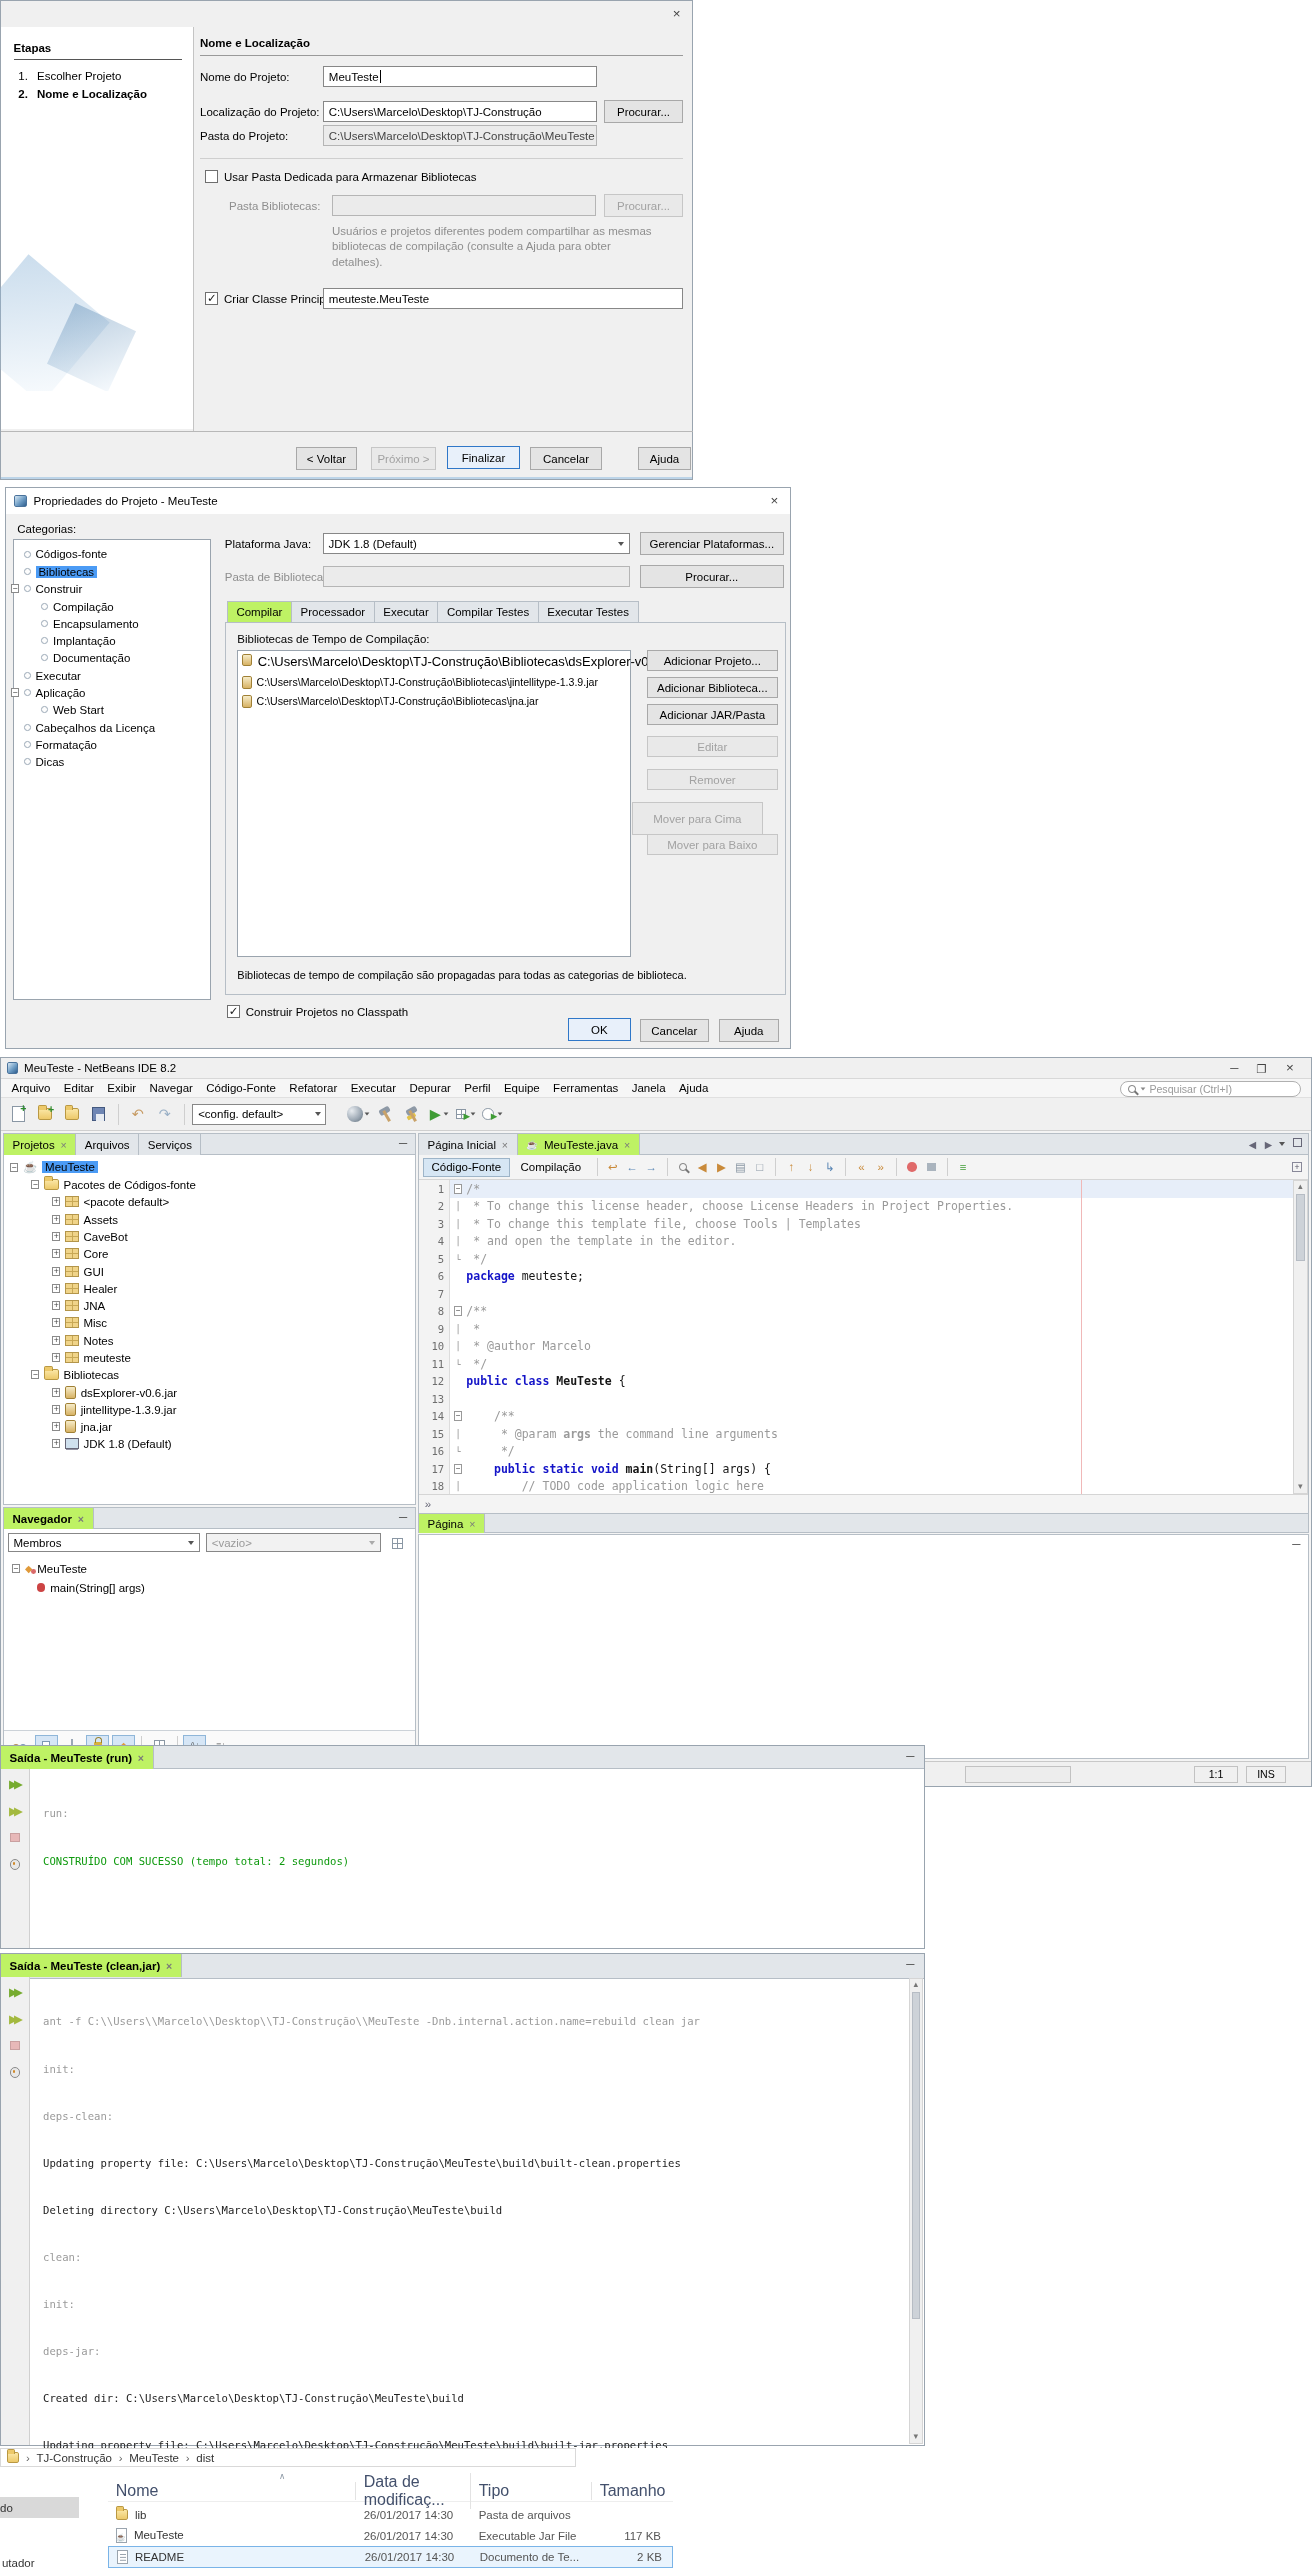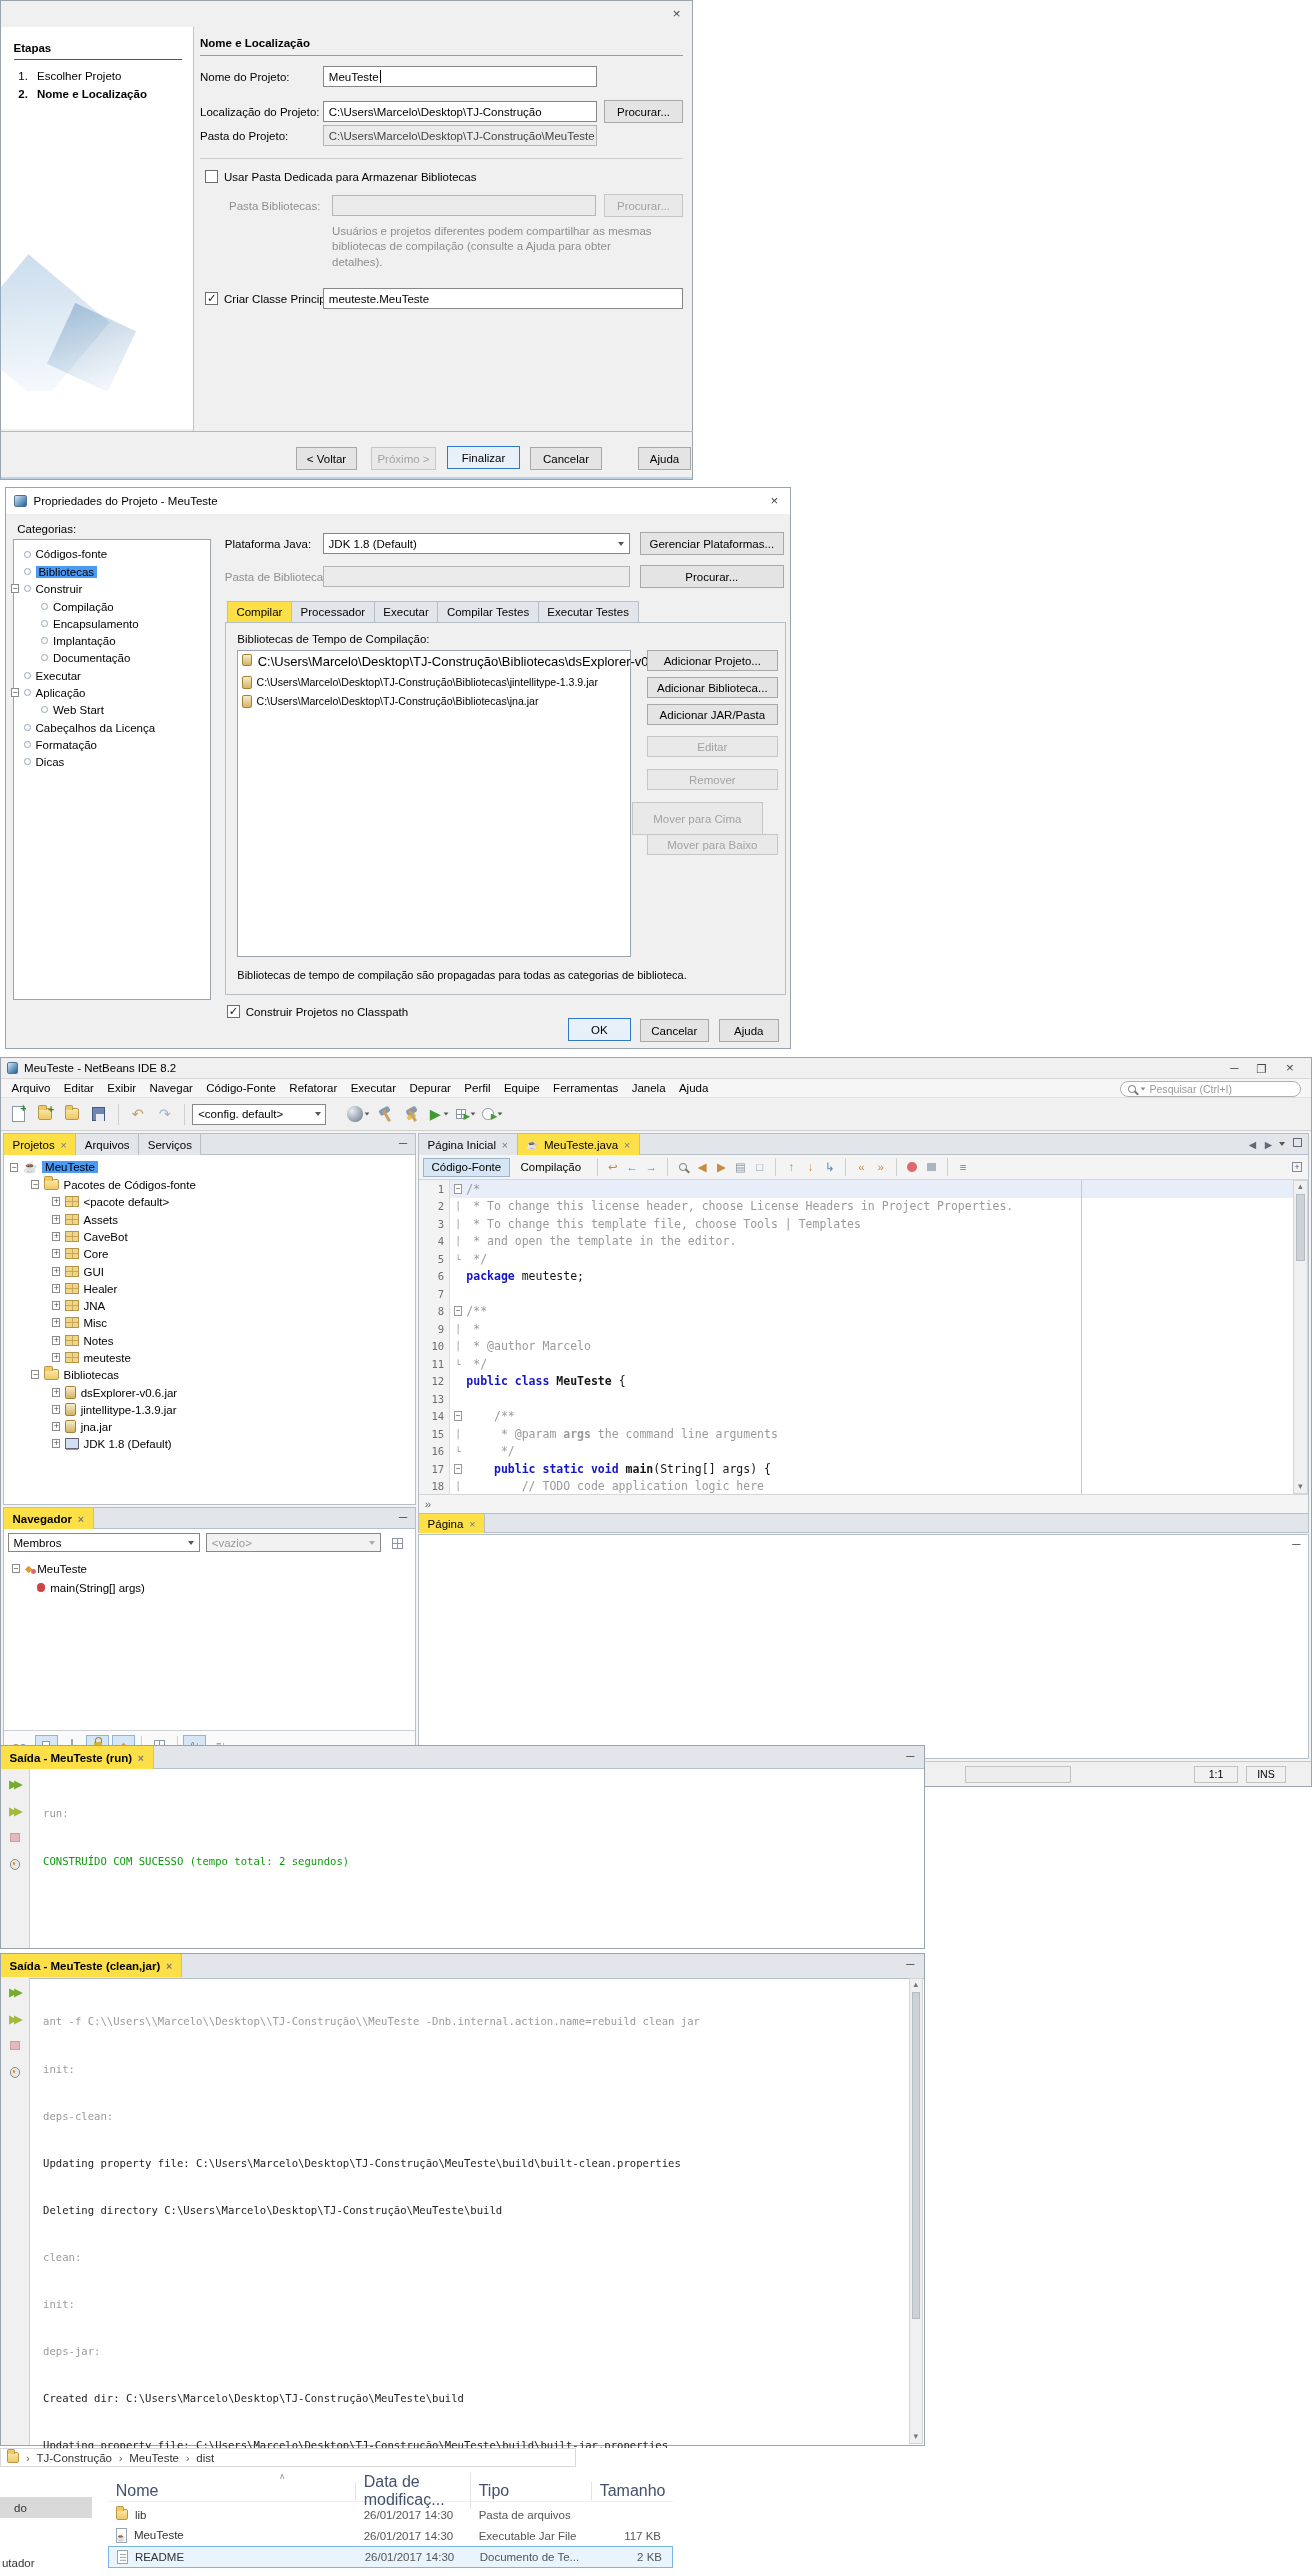--- a/index.html
+++ b/index.html
@@ -17,21 +17,21 @@
   .btn{position:absolute;height:23px;border:1px solid #a8a8a8;background:#e4e4e4;display:flex;align-items:center;justify-content:center;font-size:11.5px;white-space:nowrap;cursor:default}
   .btnd{color:#a2a2a2;border-color:#c6c6c6;background:#e9e9e9}
   .btnf{border:1.9px solid #2f77c8;background:#e8f0fa}
   .cb{position:absolute;width:13.4px;height:13.4px;border:1px solid #6e6e6e;background:#fff;font-size:11.5px;line-height:11.5px;text-align:center;color:#222}
   .hl{position:absolute;height:1px;background:#cfcfcf}
   .vl{position:absolute;width:1px;background:#cfcfcf}
   .hdr{font-weight:bold}
   .tabs{position:absolute;display:flex;align-items:flex-end}
   .tab{height:21px;display:flex;align-items:center;padding:0 8.6px;border:1px solid #b6bec6;border-bottom:none;background:#e2e6ea;font-size:11.5px;gap:5.8px;white-space:nowrap}
   .tab+.tab{border-left:none}
-  .tabon{background:#fde047;font-weight:bold}
+  .tabon{background:#bef264;font-weight:bold}
   .xs{color:#7a7a7a;font-size:10.6px}
   .trw{position:absolute;display:flex;align-items:center;gap:4.8px;height:17.3px;font-size:11.5px;white-space:nowrap}
   .tg{width:8.6px;height:8.6px;border:1px solid #8a8a8a;background:#fff;font-size:8.6px;line-height:6.7px;text-align:center;color:#444;flex:none}
   .blt{width:6.7px;height:6.7px;border:1px solid #9aa8b6;border-radius:50%;background:#fdfdfd;flex:none}
   .sel{background:#4b9bf5;padding:0 2.9px}
   .ifld{width:14.4px;height:11.5px;background:linear-gradient(#fbe7a6,#edc96a);border:1px solid #b99843;border-radius:1.9px;position:relative;flex:none}
   .ifld::before{content:"";position:absolute;top:-3.8px;left:-1px;width:6.7px;height:3.8px;background:#edc96a;border:1px solid #b99843;border-bottom:none;border-radius:1.9px 1.9px 0 0}
   .ipkg{width:13.4px;height:10.6px;background:#f0d489;border:1px solid #b3954a;flex:none;background-image:linear-gradient(90deg,transparent 5.8px,#c8a855 5.8px,#c8a855 6.7px,transparent 6.7px),linear-gradient(transparent 3.8px,#c8a855 3.8px,#c8a855 4.8px,transparent 4.8px)}
   .ijar{width:10.6px;height:13.4px;background:linear-gradient(#f6ecc9,#d7b264);border:1px solid #a08035;border-radius:1.9px;flex:none}
   .imon{width:13.4px;height:10.6px;border:1px solid #667;background:#cfe0ee;flex:none;box-shadow:0 1.9px 0 -1px #889}
@@ -764,21 +764,21 @@
   <div style="position:absolute;left:0;top:0;width:576px;height:19px;display:flex;align-items:center;gap:6.7px;padding-left:5.8px;border:1px solid #d9d9d9;background:#fff">
     <span class="ifld" style="width:12.5px;height:10.6px"></span>
     <span class="exc" style="color:#666">›</span>
     <span class="exc">TJ-Construção</span>
     <span class="exc" style="color:#666">›</span>
     <span class="exc">MeuTeste</span>
     <span class="exc" style="color:#666">›</span>
     <span class="exc">dist</span>
   </div>
 
-  <div style="position:absolute;left:0;top:49px;width:92px;height:21px;background:#d9d9d9;display:flex;align-items:center;padding-left:14px">
+  <div style="position:absolute;left:0;top:49px;width:79px;height:21px;background:#d9d9d9;display:flex;align-items:center;padding-left:0">
       <span class="exc">do</span>
     </div>
   <span class="exc" style="position:absolute;left:1.9px;top:109px"><span>utador</span></span>
 
   <span class="exh" style="position:absolute;left:279px;top:23px;font-size:8.6px;color:#8a97a4">∧</span>
   <div style="position:absolute;left:108px;top:33px;width:565px;height:21px;display:flex;align-items:center;border-bottom:1px solid #eee">
     <span class="exh" style="width:248px;padding-left:7.7px;border-right:1px solid #e3e3e3">Nome</span>
     <span class="exh" style="width:115px;padding-left:7.7px;border-right:1px solid #e3e3e3">Data de modificaç...</span>
     <span class="exh" style="width:121px;padding-left:7.7px;border-right:1px solid #e3e3e3">Tipo</span>
     <span class="exh" style="width:77px;padding-left:7.7px">Tamanho</span>

